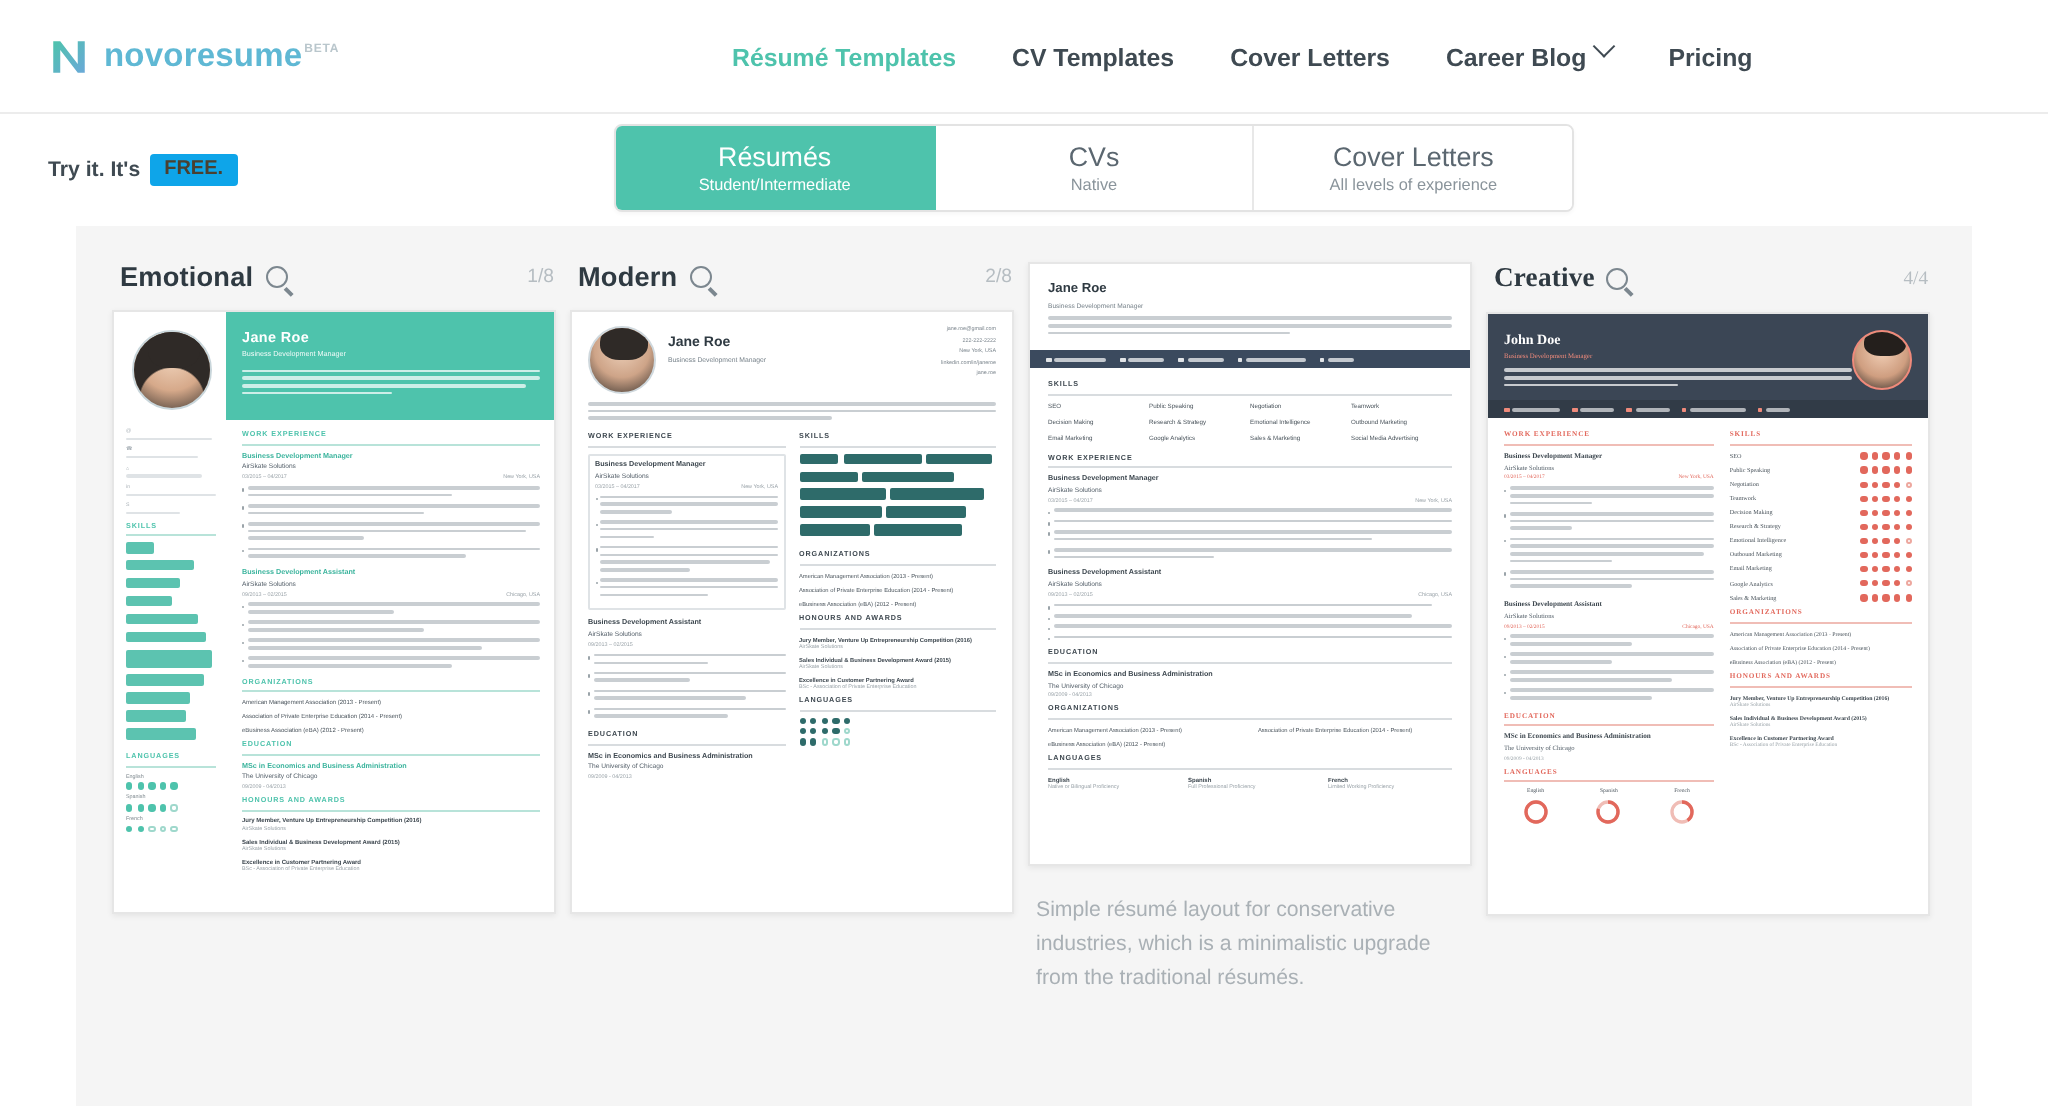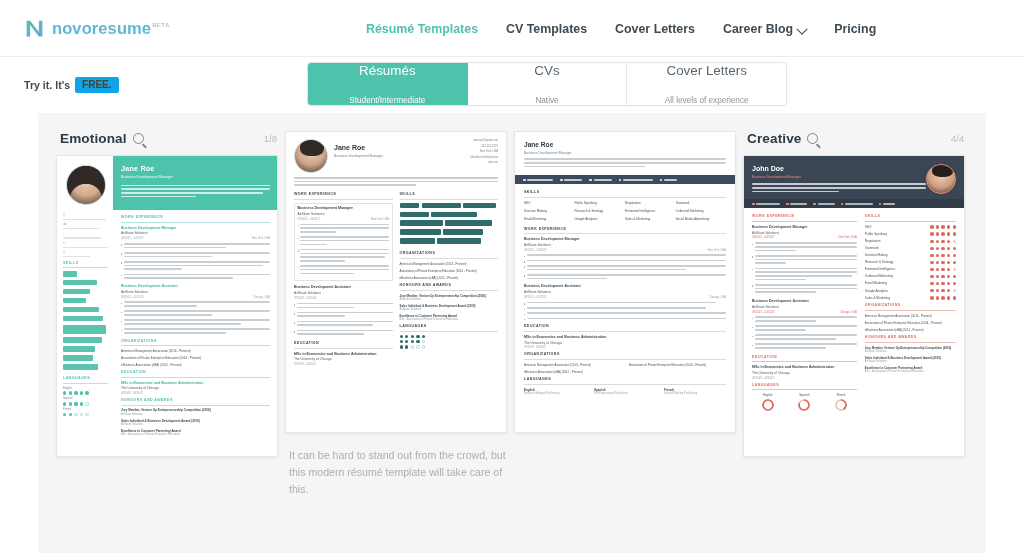--- a/index.html
+++ b/index.html
@@ -32,21 +32,21 @@
     vertical-align:super; letter-spacing:.4px; margin-left:1px;
   }
 
   .nav {
     position:absolute; left:352px; top:0; height:57px;
     display:flex; align-items:center; gap:0;
   }
   .nav-item {
     font-size:12.4px; font-weight:600; color:#3f4a52;
     padding:0 14px; cursor:pointer; white-space:nowrap;
-    display:flex; align-items:flex-end; gap:5px;
+    display:flex; align-items:flex-start; gap:5px;
   }
   .nav-item.active { color:#4ec3ac; }
   .caret {
     display:inline-block; width:8px; height:8px;
     border-right:1.6px solid #3f4a52; border-bottom:1.6px solid #3f4a52;
     transform:rotate(45deg) translate(-2px,-2px);
   }
   .btn-docs {
     background:#4ec3ac; color:#fff;
     font-size:12.3px; font-weight:600;
@@ -69,40 +69,40 @@
   }
   .segctrl {
     position:absolute; left:307px; top:5px;
     display:flex; width:480px; height:44px;
     border:1px solid #e3e3e3; border-radius:4px; overflow:hidden;
     background:#fff;
     box-shadow:0 1px 2px rgba(0,0,0,.04);
   }
   .seg {
     flex:1; display:flex; flex-direction:column;
-    align-items:center; justify-content:space-between;
+    align-items:center; justify-content:center;
     border-right:1px solid #e8e8e8; cursor:pointer;
     background:#fff;
   }
   .seg:last-child { border-right:none; }
   .seg.active { background:#4ec3ac; border-right-color:#4ec3ac; }
   .seg-title { font-size:13.4px; color:#5b6770; font-weight:400; line-height:1.15; }
   .seg-sub   { font-size:8.2px; color:#8a949b; margin-top:1px; }
   .seg.active .seg-title, .seg.active .seg-sub { color:#ffffff; }
 
   
   .gallery {
     position:absolute; left:38px; top:113px;
     width:948px; height:440px;
     background:#f5f5f5;
     padding:18px 0 0 0;
   }
   .cards { display:flex; padding:0 18px; gap:0; }
   .card { width:228px; margin-right:4px; }
-  .card:last-child { margin-right:0; }
+  .card:last-child { margin-right:0;font-family:Liberation Serif, serif; }
 
   .card-head {
     display:flex; align-items:center;
     padding:0 4px 9px 4px;
   }
   .card-title {
     font-size:13.6px; font-weight:700; color:#2f3a42;
     letter-spacing:.1px;
   }
   .mag {
@@ -506,20 +506,25 @@
             <div class="meta">AirSkate Solutions</div>
             <div style="font-size:3px;color:#3e4850;font-weight:700">Excellence in Customer Partnering Award</div>
             <div class="meta">BSc - Association of Private Enterprise Education</div>
           </div>
         </div>
       </div>
 
     </div>
 
     <div class="card">
+      <div class="card-head">
+        <span class="card-title">Modern</span>
+        <span class="mag"></span>
+        <span class="card-count">2/8</span>
+      </div>
 
       <div class="thumb">
         <div class="m-head">
           <div class="m-photo"></div>
           <div style="flex:1;padding:4px 0 0 6px">
             <div class="m-name">Jane Roe</div>
             <div class="m-role">Business Development Manager</div>
           </div>
           <div class="m-contact">
             <div class="cl">jane.roe@gmail.com</div>
@@ -672,21 +677,20 @@
               <i class="rdot" style="background:#2e6b6a"></i>
                 <i class="rdot" style="background:#2e6b6a"></i>
               <i class="rdot off"></i>
                 <i class="rdot off"></i>
                 <i class="rdot off"></i>
             </div>
           </div>
         </div>
       </div>
 
-      <div class="card-desc">It can be hard to stand out from the crowd, but this modern résumé template will take care of this.</div>
     </div>
 
     <div class="card">
 
       <div class="thumb">
         <div class="s-head">
           <div class="s-name">Jane Roe</div>
           <div class="s-role">Business Development Manager</div>
           <div class="ln w100"></div>
             <div class="ln w100"></div>
@@ -830,20 +834,21 @@
               <div class="meta">Full Professional Proficiency</div>
             </div>
             <div style="flex:1">
               <div style="font-size:3px;font-weight:700;color:#3e4850">French</div>
               <div class="meta">Limited Working Proficiency</div>
             </div>
           </div>
         </div>
       </div>
 
+      <div class="card-desc">Simple résumé layout for conservative industries, which is a minimalistic upgrade from the traditional résumés.</div>
     </div>
 
     <div class="card">
       <div class="card-head">
         <span class="card-title">Creative</span>
         <span class="mag"></span>
         <span class="card-count">4/4</span>
       </div>
 
       <div class="thumb">

